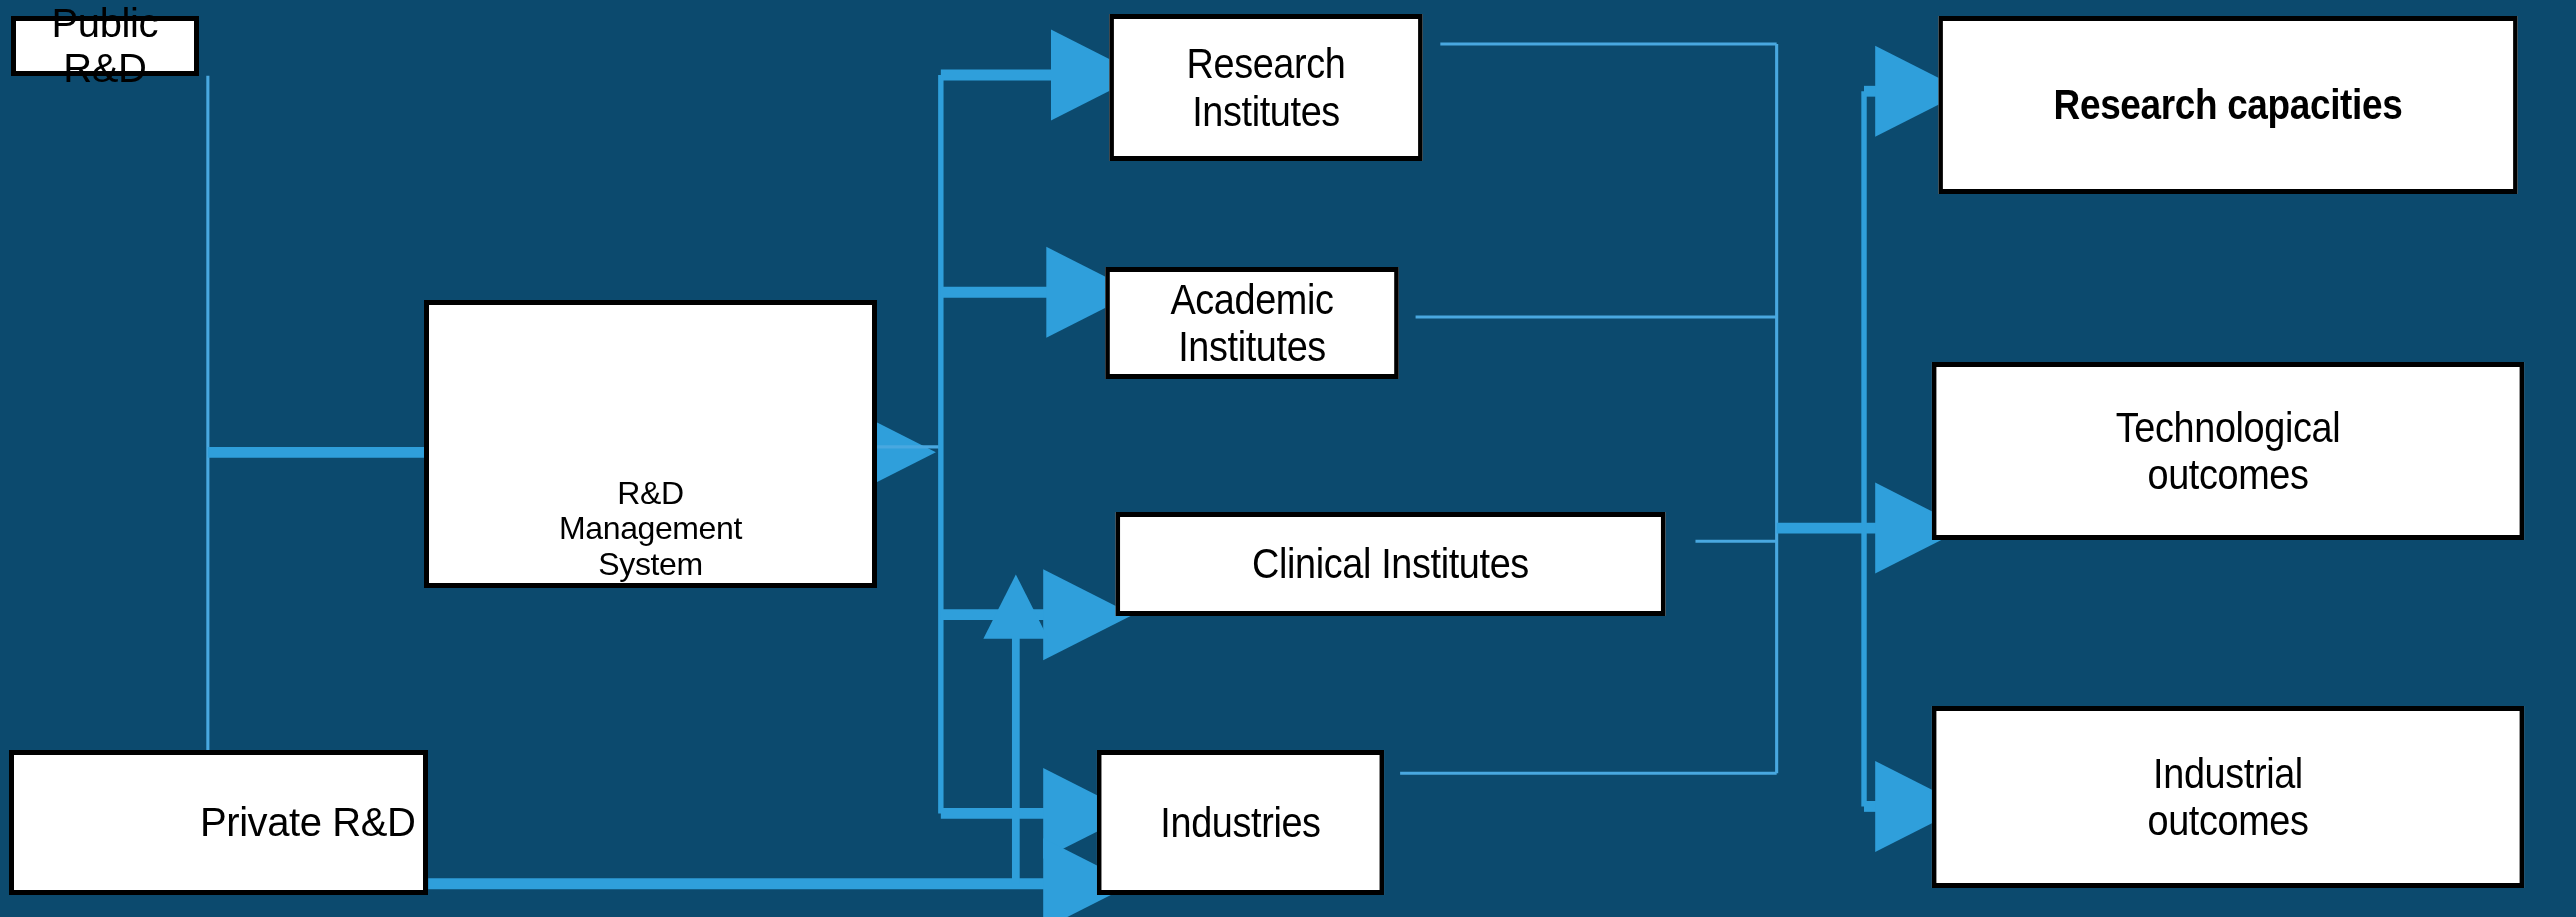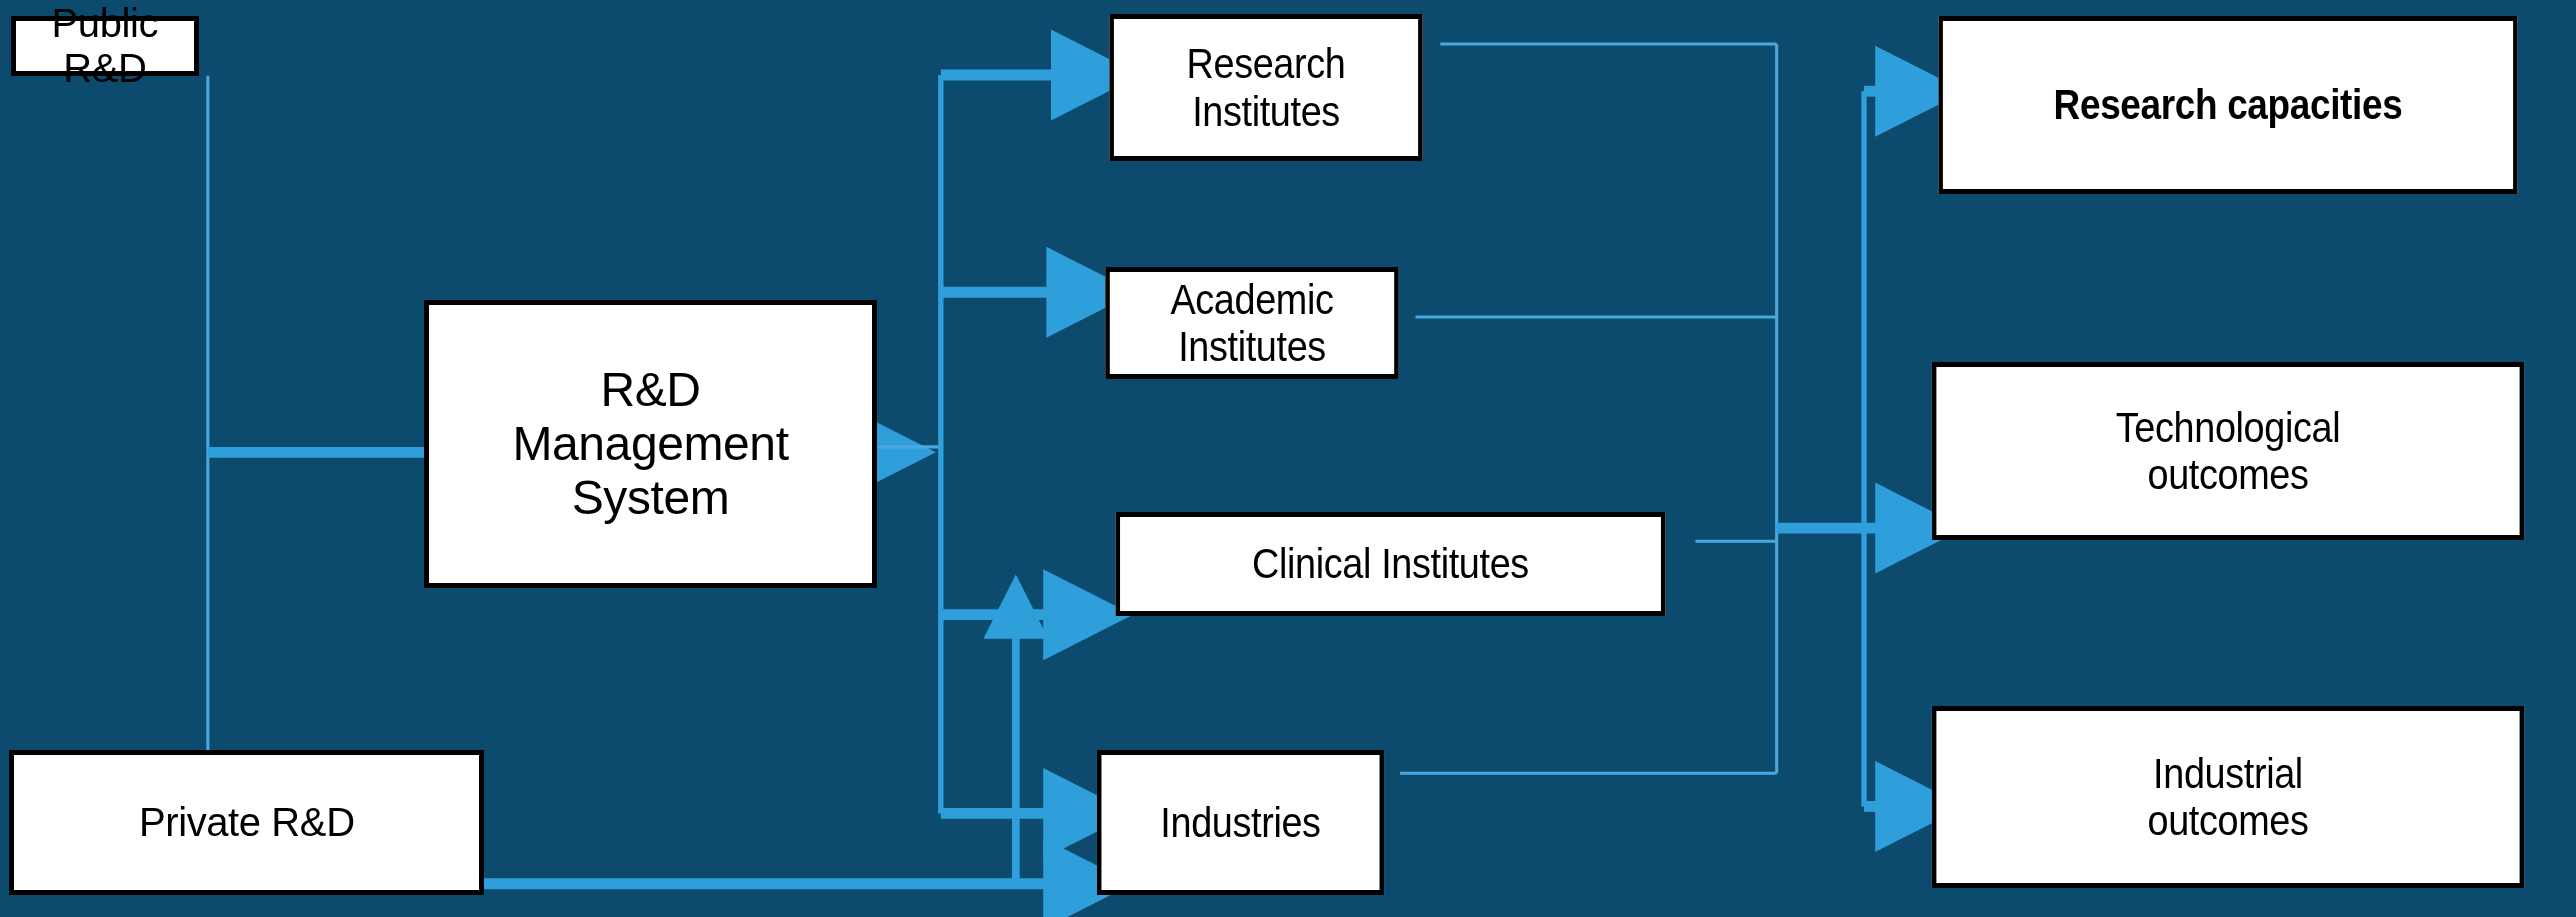--- a/index.html
+++ b/index.html
@@ -100,25 +100,25 @@
 
     <path d="M2410,118 L2444,118" fill="none" stroke="#2f9fdb" stroke-width="14" marker-end="url(#ah)"></path>
 
     <path d="M2410,1043 L2444,1043" fill="none" stroke="#2f9fdb" stroke-width="14" marker-end="url(#ah)"></path>
   </svg>
 
   <div class="node" style="left:10.8px; top:15.5px; width:188px; height:60px; font-size:40px;">
     <span class="label">Public R&amp;D</span>
   </div>
 
-  <div class="node" style="left:9.3px; top:750px; width:475px; height:145px; font-size:40px;">
+  <div class="node" style="left:9.3px; top:750px; width:419px; height:145px; font-size:40px;text-align:right;">
     <span class="label">Private R&amp;D</span>
   </div>
 
-  <div class="node" style="left:424px; top:300px; width:453px; height:288px; font-size:48px;">
+  <div class="node" style="left:424px; top:300px; width:453px; height:288px; font-size:32px;align-items:flex-end;">
     <span class="label">R&amp;D
 Management
 System</span>
   </div>
 
   <div class="node cond" style="left:1092px; top:14px; width:348px; height:147px; font-size:42px;">
     <span class="label">Research Institutes</span>
   </div>
 
   <div class="node cond" style="left:1089px; top:267px; width:326px; height:112px; font-size:42px;">

